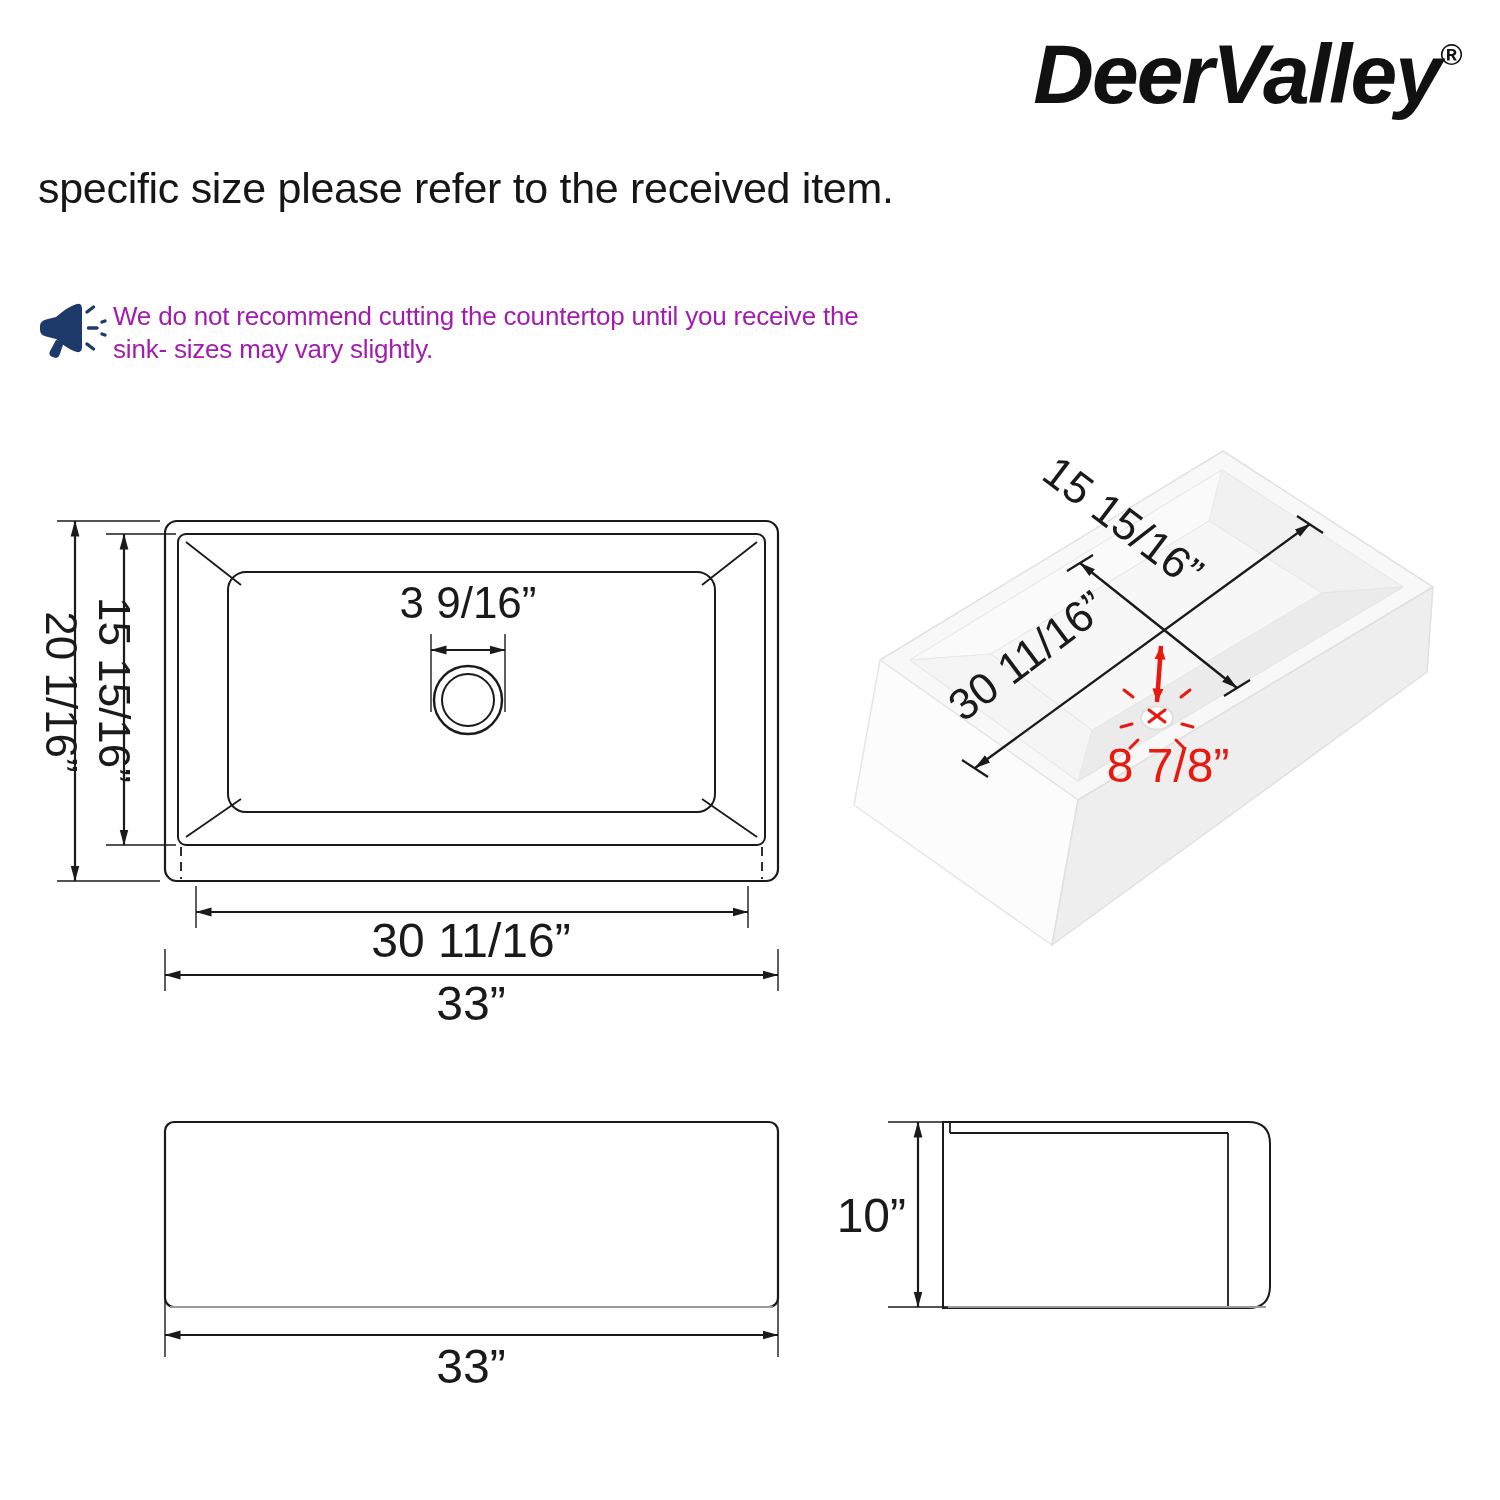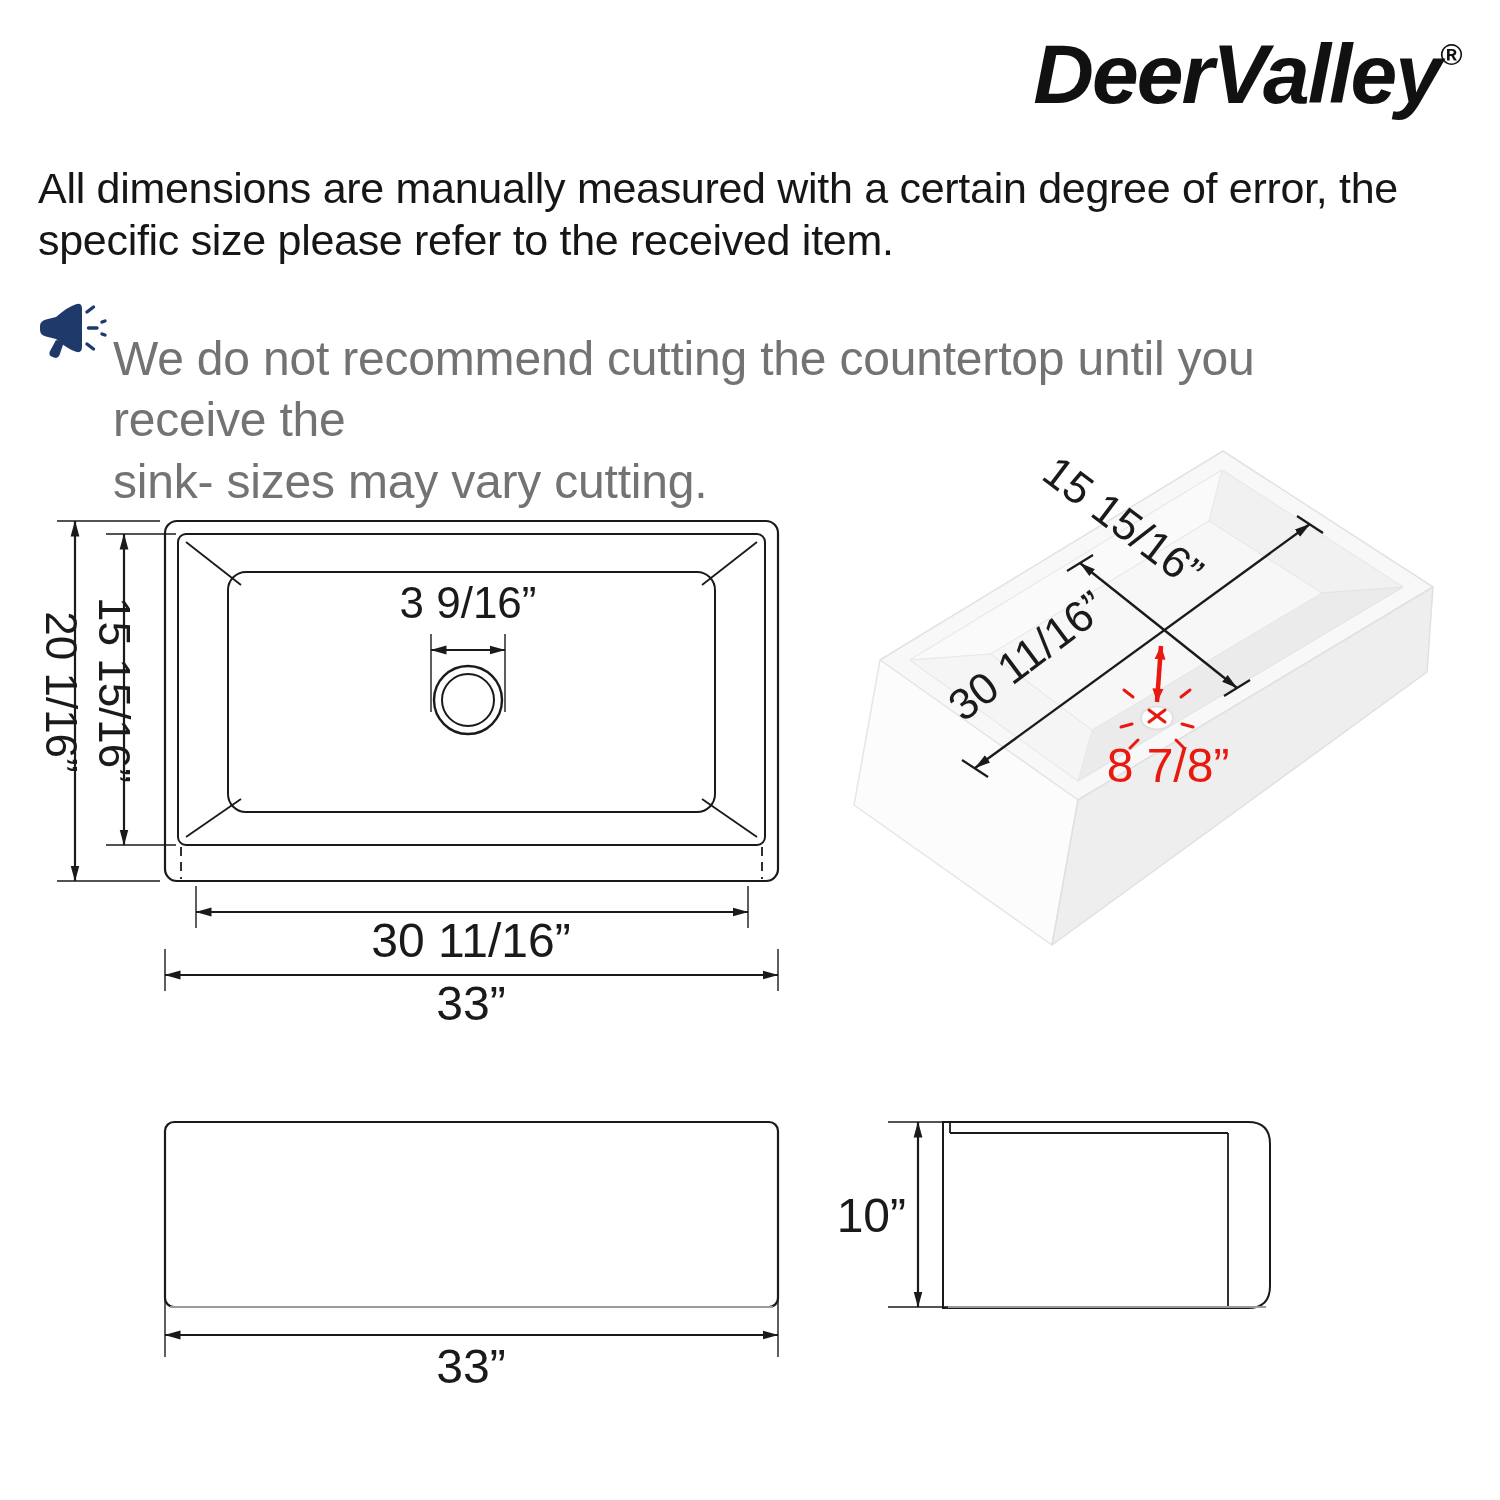--- a/index.html
+++ b/index.html
@@ -13,52 +13,51 @@
     white-space:nowrap;
     font-style:italic;
   }
   .logo .reg{font-size:30px;font-weight:700;vertical-align:38px;letter-spacing:0;}
   .disclaimer{
     position:absolute;left:38px;top:162px;width:1430px;
     font-size:43px;line-height:1.22;color:#161616;letter-spacing:-0.3px;
   }
   .notice{
     position:absolute;left:113px;top:300px;width:1260px;
-    font-size:48px;line-height:1.28;color:#737373;letter-spacing:-0.2px;margin-top:28px;
+    font-size:26px;line-height:1.28;color:#a21caf;letter-spacing:-0.2px;
   }
   .megaphone{position:absolute;left:30px;top:296px;width:78px;height:78px;}
   svg.sheet{position:absolute;left:0;top:0;}
   text{font-family:"Liberation Sans",sans-serif;}
 </style>
 </head>
 <body>
 
 <div class="logo"><span>DeerValley</span><span class="reg">®</span></div>
 
 <div class="disclaimer">
-  <div>All dimensions are manually measured with a certain degree of error, the</div>
   <div>specific size please refer to the received item.</div>
 </div>
 
 <svg class="megaphone" viewBox="0 0 78 78">
   <g fill="#1e3a6b" stroke="none">
     <path d="M10,30 Q10,25 16,23.5 L26,21 Q38,10.5 46,8.2 Q52,6.5 52,13 L52,51 Q52,57.5 46,55.8 Q38,53.5 26,43 L16,40.5 Q10,39 10,34 Z"></path>
     <path d="M26,44 L34,46 L29.5,59 Q28,63 24,61.5 L21.5,60.5 Q18.5,59 19.8,55.5 Z"></path>
   </g>
   <g stroke="#1e3a6b" stroke-width="3.4" stroke-linecap="round" fill="none">
     <line x1="57" y1="16" x2="63.5" y2="11"></line>
     <line x1="58.5" y1="32" x2="67" y2="32"></line>
     <line x1="57" y1="48" x2="63.5" y2="53"></line>
     <line x1="72" y1="26" x2="75" y2="25"></line>
     <line x1="72" y1="38" x2="75" y2="39"></line>
   </g>
 </svg>
 <div class="notice">
   <div>We do not recommend cutting the countertop until you receive the</div>
-  <div>sink- sizes may vary cutting.</div>
+  <div>sink- sizes may vary slightly.</div>
 </div>
 
 <svg class="sheet" width="1500" height="1500" viewBox="0 0 1500 1500">
   <defs>
     <marker id="arrB" markerUnits="userSpaceOnUse" markerWidth="22" markerHeight="12" refX="15.5" refY="6" orient="auto-start-reverse">
       <path d="M16,6 L0,1.6 L0,10.4 Z" fill="#1a1a1a"></path>
     </marker>
     <marker id="arrR" markerUnits="userSpaceOnUse" markerWidth="22" markerHeight="14" refX="13.5" refY="7" orient="auto-start-reverse">
       <path d="M14,7 L0,1.5 L0,12.5 Z" fill="#e8190f"></path>
     </marker>

